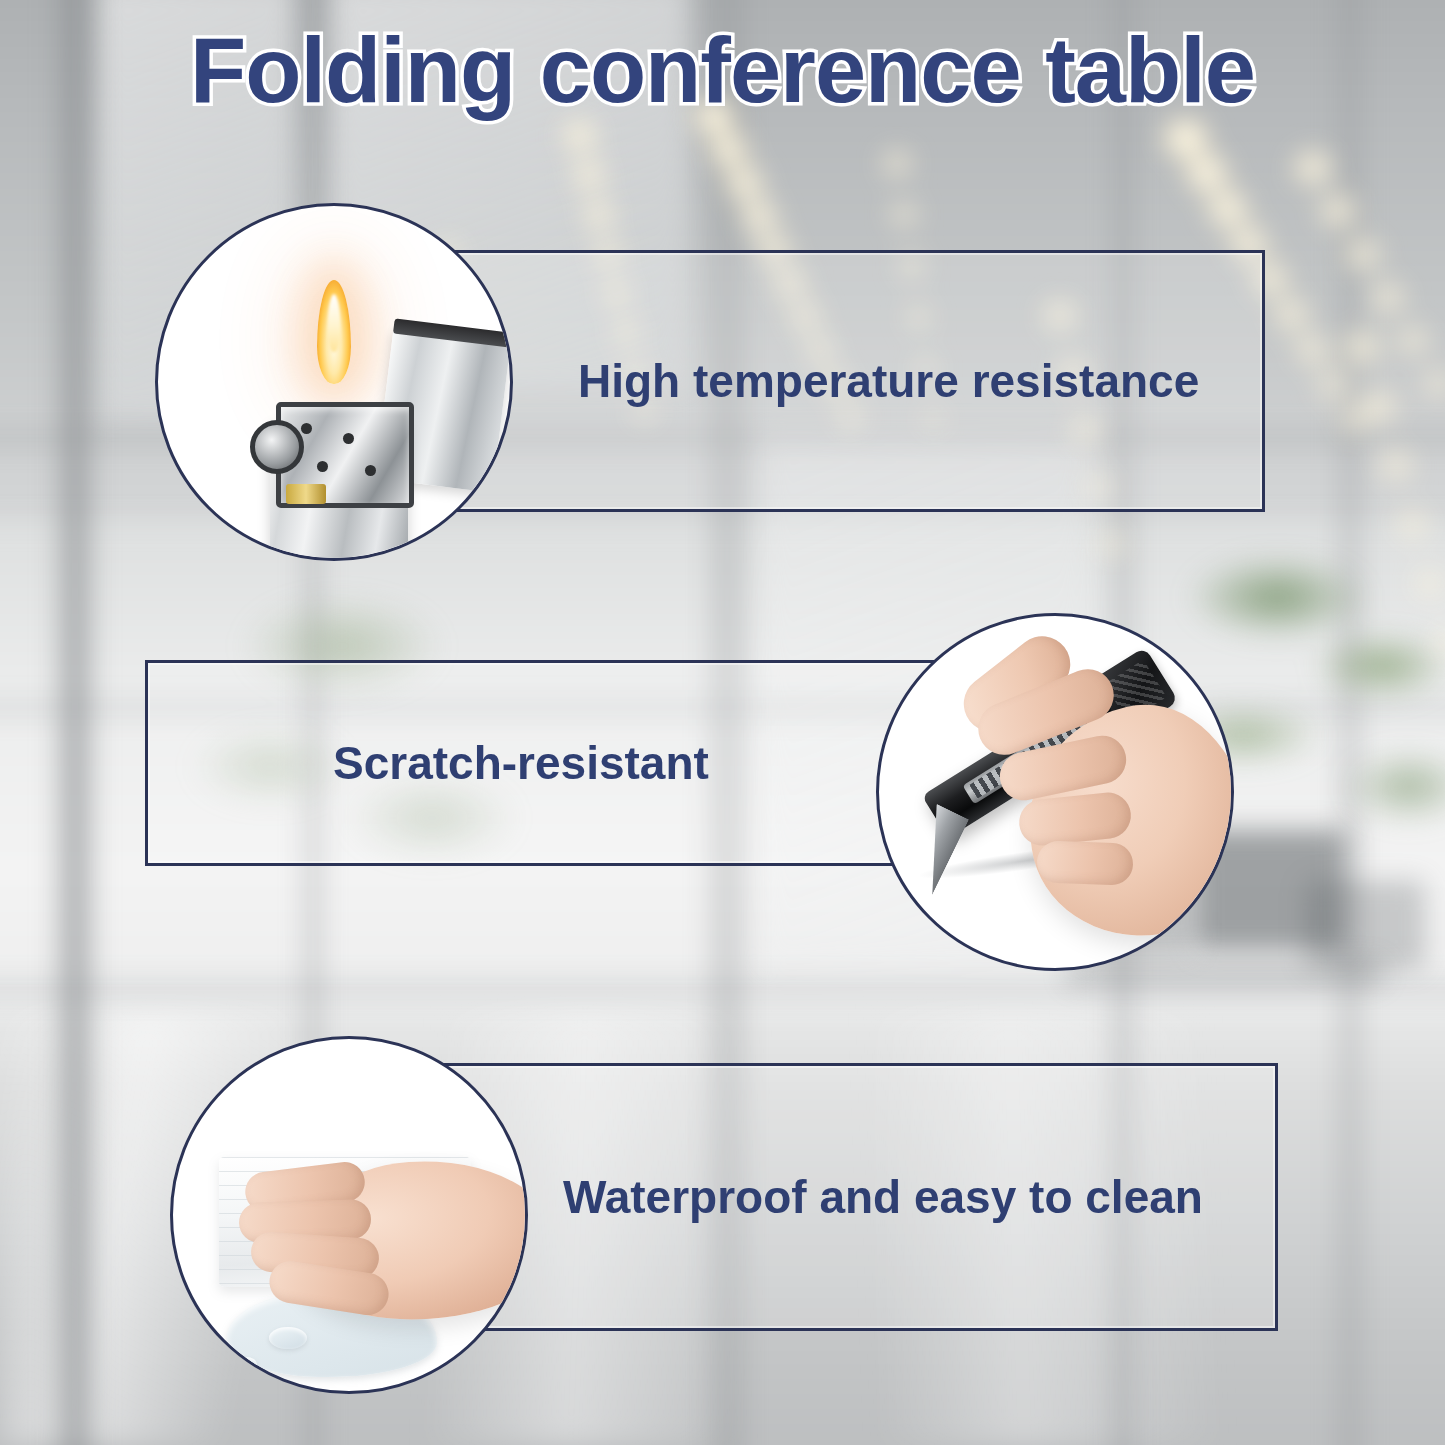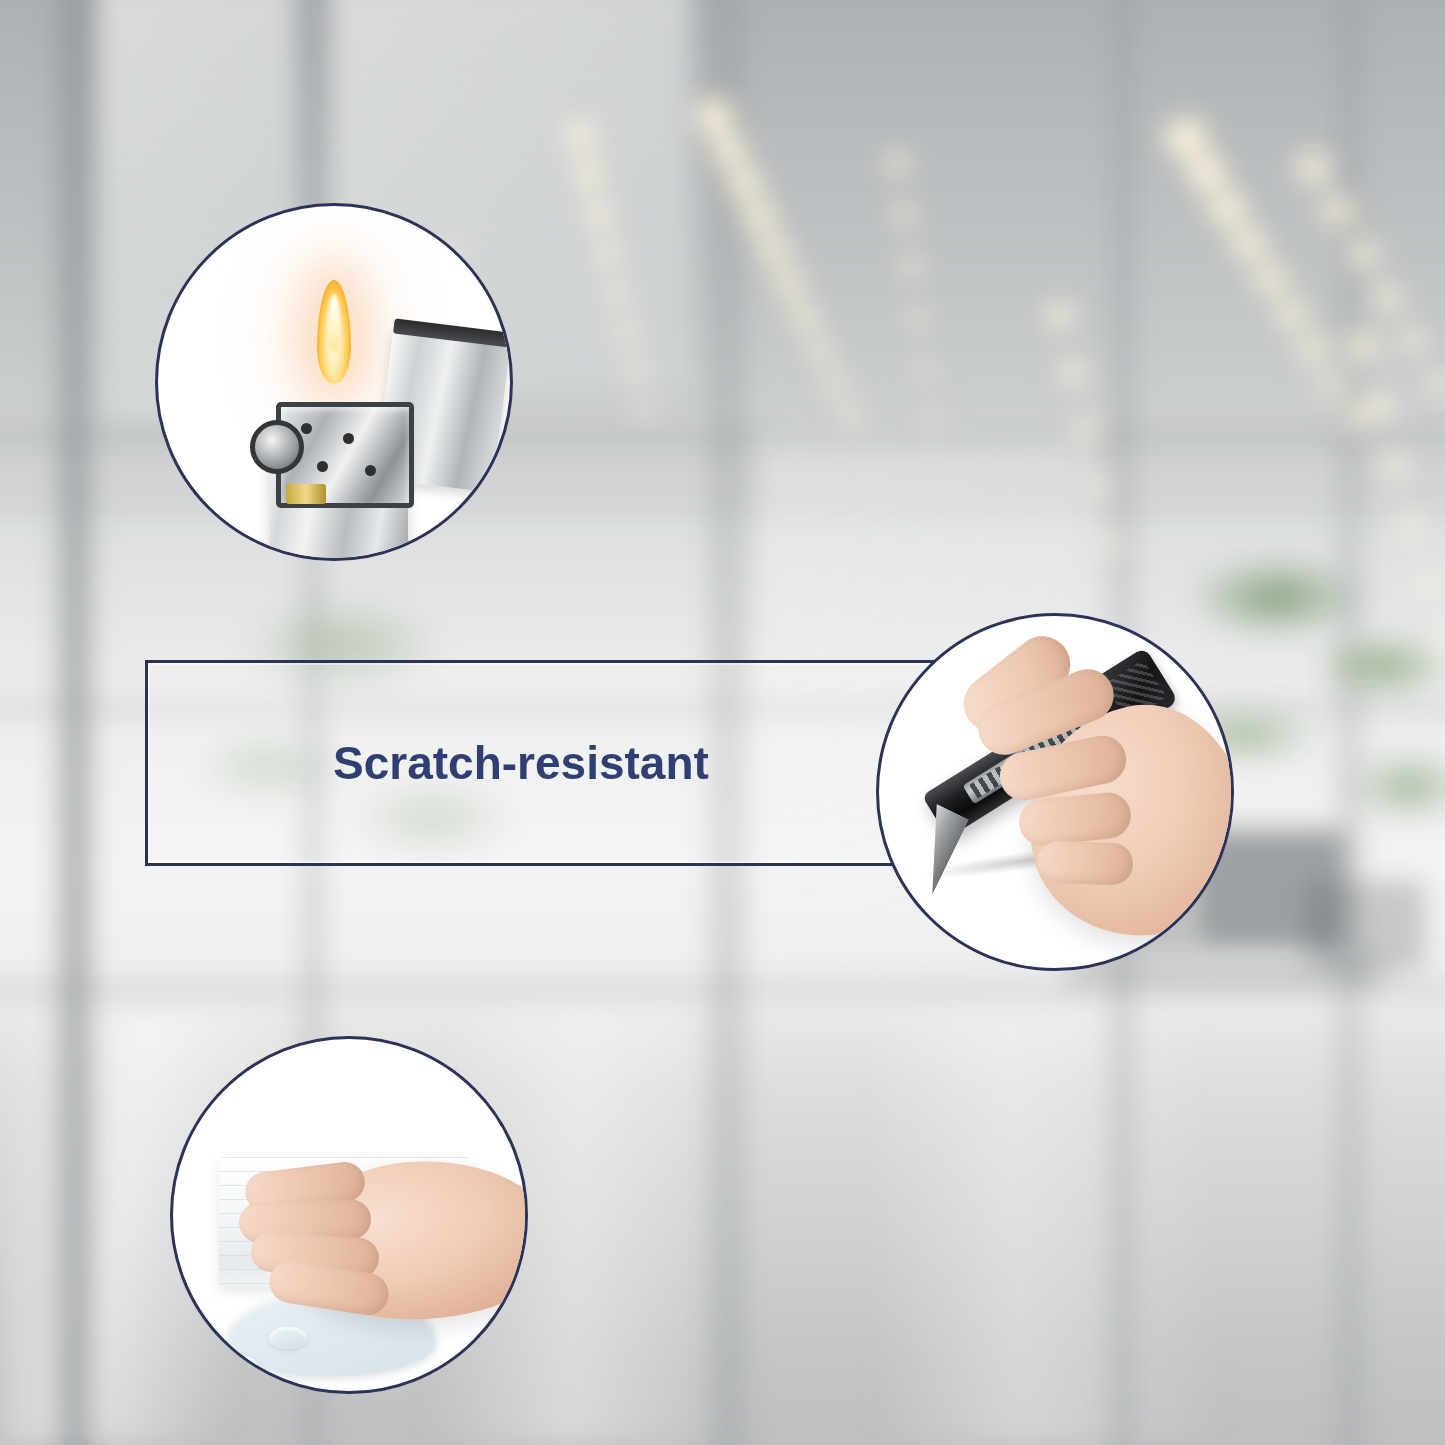--- a/index.html
+++ b/index.html
@@ -367,21 +367,25 @@
         <div class="light" style="left: 406px; top: 464px; width: 26.35px; height: 20.553px; opacity: 0.43;"></div>
         <div class="light" style="left: 1340px; top: 330px; width: 44px; height: 34.32px; opacity: 0.7;"></div>
         <div class="light" style="left: 1358px; top: 390px; width: 41.8px; height: 32.604px; opacity: 0.66;"></div>
         <div class="light" style="left: 1376px; top: 450px; width: 39.6px; height: 30.888px; opacity: 0.62;"></div>
         <div class="light" style="left: 1394px; top: 510px; width: 37.4px; height: 29.172px; opacity: 0.58;"></div>
         <div class="light" style="left: 1412px; top: 570px; width: 35.2px; height: 27.456px; opacity: 0.55;"></div>
         <div class="light" style="left: 1430px; top: 630px; width: 33px; height: 25.74px; opacity: 0.51;"></div>
       </div>
   </div>
 
-
+  <div class="title">Folding conference table</div>
+
+  <div class="fbox" id="box1">
+    <div class="flabel">High temperature resistance</div>
+  </div>
 
   <div class="fcircle" id="circ1">
     <div class="sc">
       <div class="flame"></div>
       <div class="zippo-lid"></div>
       <div class="zippo-body"></div>
       <div class="zippo-insert">
         <div class="rivet" style="left:20px;top:16px;"></div>
         <div class="rivet" style="left:62px;top:26px;"></div>
         <div class="rivet" style="left:36px;top:54px;"></div>
@@ -406,20 +410,23 @@
       </div>
       <div class="hand2"></div>
       <div class="thumb finger"></div>
       <div class="finger f-a"></div>
       <div class="finger f-b"></div>
       <div class="finger f-c"></div>
       <div class="finger f-d"></div>
     </div>
   </div>
 
+  <div class="fbox" id="box3">
+    <div class="flabel">Waterproof and easy to clean</div>
+  </div>
 
   <div class="fcircle" id="circ3">
     <div class="sc">
       <div class="water"></div>
       <div class="drop d1"></div>
       <div class="drop d2"></div>
       <div class="cloth"></div>
       <div class="hand3"></div>
       <div class="finger f3a"></div>
       <div class="finger f3b"></div>

